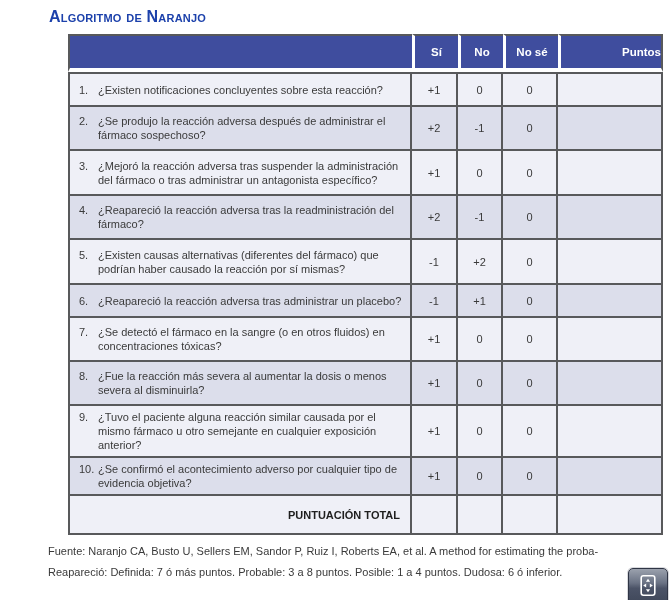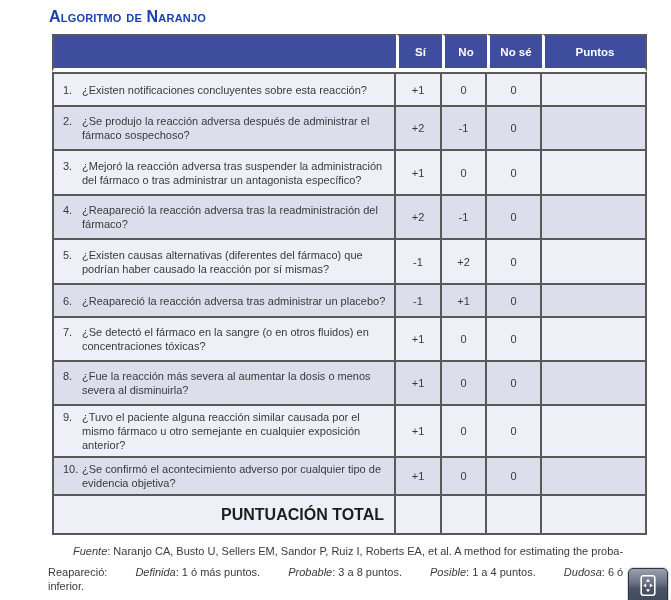--- a/index.html
+++ b/index.html
@@ -19,36 +19,36 @@
   }
   .page{position:relative;width:671px;height:600px;background:#fff;}
   .page-title{
     margin:8px 0 8px 49px;
     font-size:16px;font-weight:bold;
     font-variant:small-caps;
     letter-spacing:.2px;
     color:var(--title-blue);
   }
   table.naranjo{
-    margin-left:52px;
+    margin-left:68px;
     width:595px;
     border-collapse:separate;border-spacing:0;
     table-layout:fixed;
   }
   
   th{
     background:var(--header-blue);
     color:#fff;font-size:11.5px;font-weight:bold;
     height:38px;text-align:center;vertical-align:middle;
     border-top:2px solid var(--border-gray);
     border-bottom:4px solid #fff;
   }
   th.first{border-left:2px solid var(--border-gray);}
   th.sep{border-left:3px solid #fff;}
-  th.last{border-right:2px solid var(--border-gray);}
+  th.last{border-right:2px solid var(--border-gray);text-align:right;}
   
   td{
     border-right:2px solid var(--border-gray);
     border-bottom:2px solid var(--border-gray);
     vertical-align:middle;
     font-size:11px;line-height:14px;
   }
   td:first-child{border-left:2px solid var(--border-gray);}
   tbody tr:first-child td{border-top:2px solid var(--border-gray);}
   tbody tr:nth-of-type(odd) td{background:var(--row-light);}
@@ -63,28 +63,28 @@
   tbody tr:nth-of-type(8){height:44px;}
   tbody tr:nth-of-type(9){height:49px;}
   tbody tr:nth-of-type(10){height:32px;}
   tbody tr:nth-of-type(11){height:39px;}
   .qwrap{display:flex;padding:4px 6px 4px 9px;}
   .qnum{flex:0 0 19px;}
   .qtext{flex:1;}
   td.val{text-align:center;}
   td.total-cell{
     text-align:right;padding-right:10px;
-    font-weight:bold;font-size:16px;color:#1e1e1e;
+    font-weight:bold;font-size:11px;color:#1e1e1e;
   }
   .foot{
     margin:9px 20px 0 48px;
     font-size:11px;line-height:14.5px;color:var(--text-dark);
   }
   .foot + .foot{margin-top:6px;}
-  .italic{font-style:italic;margin-left:25px;}
+  .italic{}
   
   .expand-btn{
     position:absolute;right:3px;bottom:3px;
     width:40px;height:37px;
     border:1px solid #2f3545;border-radius:5px;
     background:linear-gradient(180deg,#9ba1ad 0%,#6a7284 40%,#4b5367 55%,#3f4759 100%);
     box-shadow:0 0 0 1px #d8d9dd;
     display:flex;align-items:center;justify-content:center;
     cursor:pointer;padding:0;
   }
@@ -239,21 +239,21 @@
         <td class="val"></td>
         <td class="val"></td>
         <td class="val"></td>
         <td class="val"></td>
       </tr>
     </tbody>
   </table>
 
   <p class="foot"><span class="italic">Fuente</span><span>: Naranjo CA, Busto U, Sellers EM, Sandor P, Ruiz I, Roberts EA, et al. A method for estimating the proba-</span><br></p>
 
-  <p class="foot"><span>Reapareció: </span><span class="italic">Definida</span><span>: 1 ó más puntos. </span><span class="italic">Probable</span><span>: 3 a 8 puntos. </span><span class="italic">Posible</span><span>: 1 a 4 puntos. </span><span class="italic">Dudosa</span><span>: 6 ó inferior.</span></p>
+  <p class="foot"><span>Reapareció: </span><span class="italic">Definida</span><span>: 7 ó más puntos. </span><span class="italic">Probable</span><span>: 3 a 8 puntos. </span><span class="italic">Posible</span><span>: 1 a 4 puntos. </span><span class="italic">Dudosa</span><span>: 6 ó inferior.</span></p>
 
   <button class="expand-btn">
     <span style="display:flex;">
       <svg width="22" height="27" viewBox="0 0 22 27" xmlns="http://www.w3.org/2000/svg">
         <rect x="4.2" y="2.8" width="13.6" height="19.4" rx="2.2" fill="none" stroke="#ffffff" stroke-width="1.6"></rect>
         <polygon points="11,5.8 13.1,8.8 8.9,8.8" fill="#ffffff"></polygon>
         <polygon points="11,19.2 13.1,16.2 8.9,16.2" fill="#ffffff"></polygon>
         <polygon points="6.2,12.5 9.2,10.4 9.2,14.6" fill="#ffffff"></polygon>
         <polygon points="15.8,12.5 12.8,10.4 12.8,14.6" fill="#ffffff"></polygon>
       </svg>

